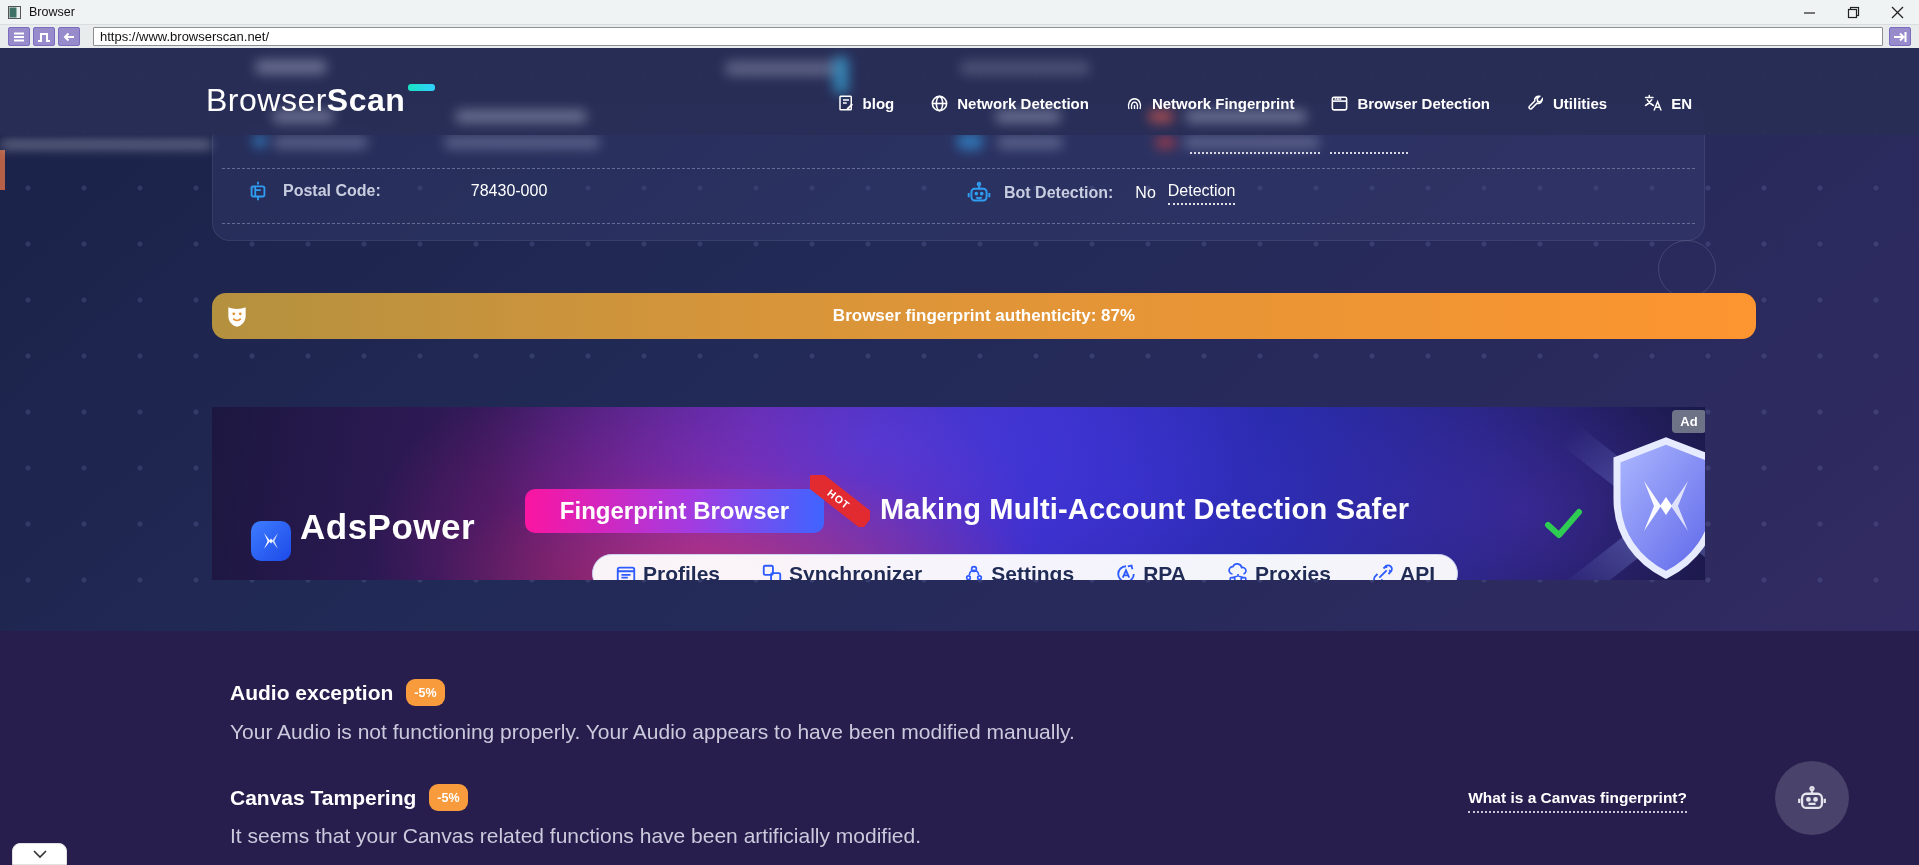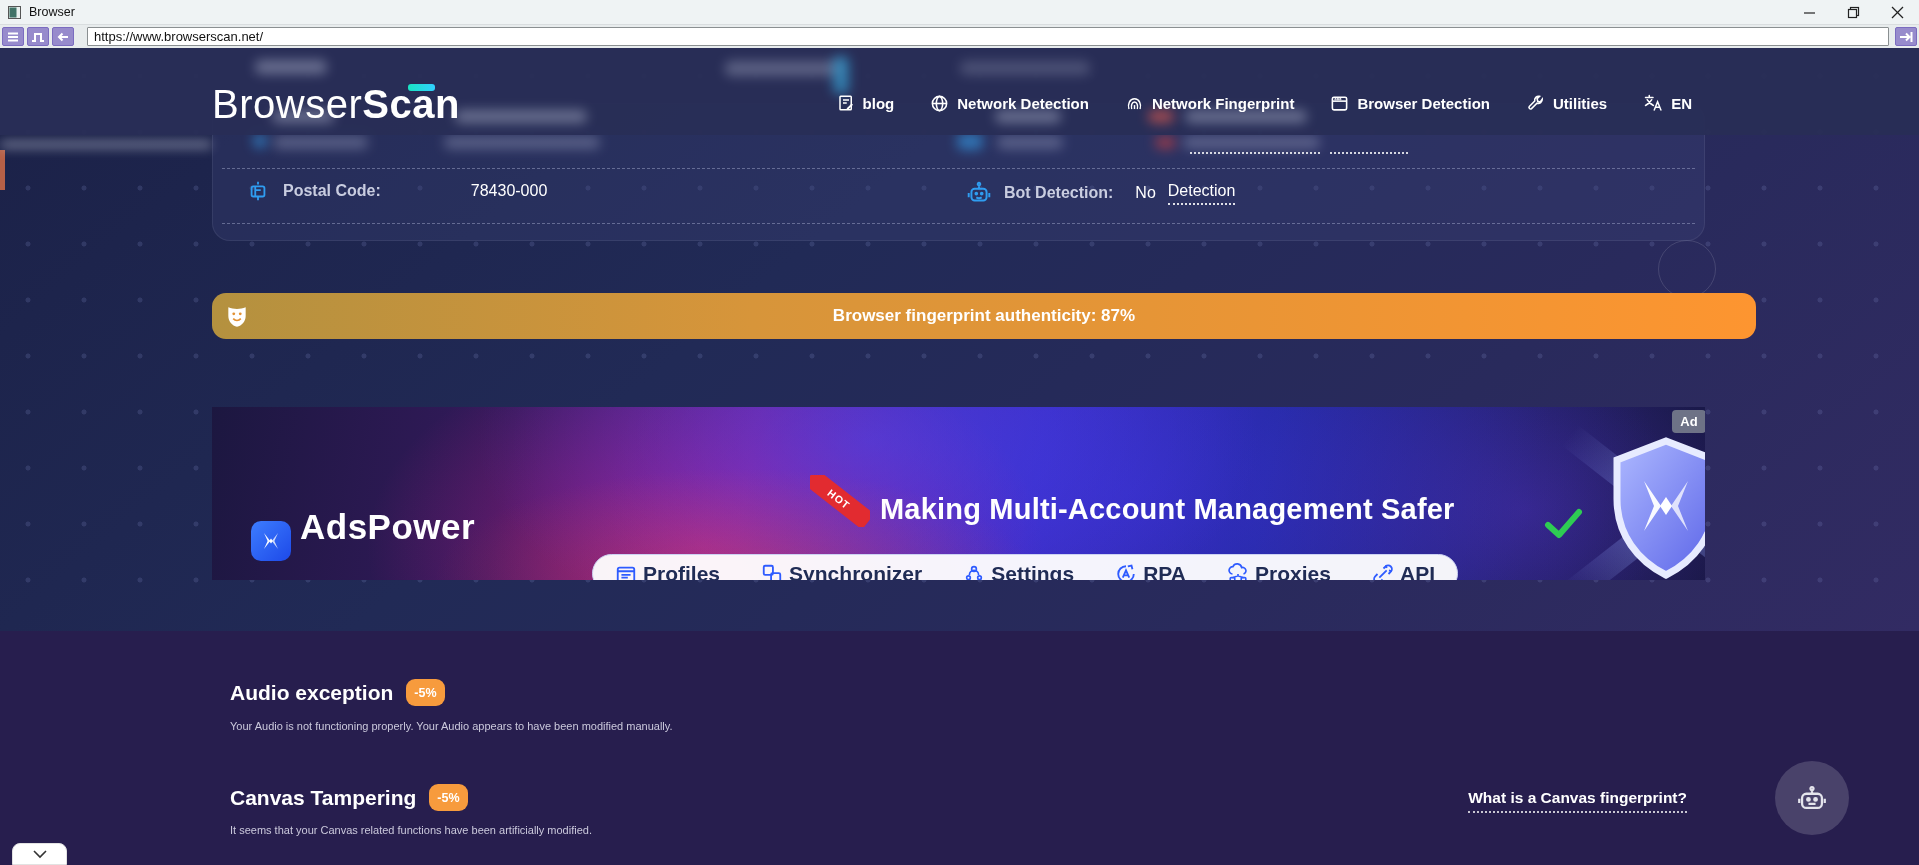--- a/index.html
+++ b/index.html
@@ -6,41 +6,41 @@
   html,body { width:1919px; height:865px; overflow:hidden; }
   body { font-family: "Liberation Sans", sans-serif; position:relative; background:#20264f; }
   .abs { position:absolute; }
 
   
   .titlebar { left:0; top:0; width:1919px; height:25px; background:#eff3f4; border-bottom:1px solid #d9dddf;
               display:flex; align-items:center; padding-left:8px; gap:8px; }
   .titlebar-title { font-size:12.5px; color:#111; }
   .win-controls { position:absolute; right:0; top:0; height:25px; display:flex; }
   .win-btn { width:44px; height:25px; display:flex; align-items:center; justify-content:center; }
-  .toolbar { left:0; top:25px; width:1919px; height:23px; background:#e8eced; display:flex; align-items:center; padding:0 2px; gap:3px; }
+  .toolbar { left:0; top:25px; width:1919px; height:23px; background:#e8eced; display:flex; align-items:center; padding:0 8px; gap:3px; }
   .tb-btn { width:22px; height:19px; background:#978bcc; border:1px solid #7b6cc0; border-radius:2px;
             display:flex; align-items:center; justify-content:center; flex:0 0 auto; }
   .url-input { height:19px; flex:1; margin-left:10px; border:1px solid #8a8f91; background:#fff;
                font-family:"Liberation Sans",sans-serif; font-size:13px; color:#111; padding:0 6px; border-radius:1px; }
   .go-btn { margin-left:3px; }
 
   
   .page { left:0; top:48px; width:1919px; height:817px; overflow:hidden; background:#20264f; }
   .hero { left:0; top:0; width:1919px; height:583px;
           background-image:
             radial-gradient(rgba(130,140,200,.20) 2.2px, transparent 2.8px),
             linear-gradient(140deg,#1b2147 0%, #212a56 40%, #292a5c 72%, #322b63 100%);
           background-size:56px 56px, 100% 100%; }
   .section-bottom { left:0; top:583px; width:1919px; height:234px; background:#271e4e; }
   .decor-ring { left:1658px; top:192px; width:58px; height:58px; border:1px solid rgba(255,255,255,.13); border-radius:50%; }
   .left-strip { left:0; top:102px; width:5px; height:40px; background:#b66047; }
 
   
   .site-header { left:0; top:0; width:1919px; height:87px; background:rgba(41,46,86,.96); z-index:6; overflow:hidden; }
-  .logo { left:212px; top:34px; font-size:40px; color:#fff; letter-spacing:.5px; }
+  .logo { left:206px; top:34px; font-size:32px; color:#fff; letter-spacing:.5px; }
   .logo .lt { font-weight:400; } .logo .hv { font-weight:800; }
   .logo-accent { left:408px; top:36px; width:27px; height:7px; border-radius:3px;
                  background:linear-gradient(90deg,#19e3c2,#31d0ff); z-index:7; }
   .nav { right:227px; top:40px; height:30px; display:flex; align-items:center; gap:36px; z-index:7; }
   .nav-item { display:flex; align-items:center; gap:8px; color:#fff; font-size:15px; font-weight:700; cursor:pointer; }
   .blob { position:absolute; background:#a9afc8; filter:blur(6px); opacity:.5; border-radius:6px; }
 
   
   .card { left:212px; top:55px; width:1493px; height:138px; background:rgba(62,70,124,.30);
           border:1px solid rgba(255,255,255,.07); border-radius:18px; z-index:2; }
@@ -91,21 +91,21 @@
               display:flex; align-items:center; justify-content:center; color:#fff; font-size:13px; font-weight:600; }
   .ray { position:absolute; width:260px; height:26px; left:1330px; top:95px;
          background:linear-gradient(90deg,transparent, rgba(150,170,255,.45), transparent); }
   .shield-wrap { left:1394px; top:26px; width:120px; height:150px; }
 
   
   .finding-title-row { display:flex; align-items:center; gap:13px; z-index:2; }
   .finding-title { font-size:21px; font-weight:700; color:#fff; }
   .pct-badge { height:27px; padding:0 8px; border-radius:9px; background:#f79b3d;
                display:flex; align-items:center; justify-content:center; color:#fff; font-size:12.5px; font-weight:700; }
-  .finding-desc { font-size:11px; color:#cbc9dc; z-index:2; }
+  .finding-desc { font-size:21px; color:#cbc9dc; z-index:2; }
   .what-link { right:232px; top:741px; font-size:15.5px; font-weight:700; color:#fff;
                border-bottom:2px dotted rgba(255,255,255,.75); padding-bottom:4px; z-index:2; cursor:pointer; }
 
   
   .robot-fab { left:1775px; top:713px; width:74px; height:74px; border-radius:50%;
                background:rgba(125,120,150,.40); display:flex; align-items:center; justify-content:center; z-index:8; cursor:pointer; }
   .collapse-btn { left:12px; top:795px; width:55px; height:22px; background:#fff; border:1px solid #e2e2e2;
                   border-radius:8px 8px 0 0; display:flex; align-items:center; justify-content:center; z-index:8; cursor:pointer; }
 </style>
 </head>
@@ -223,27 +223,30 @@
 
     <div class="abs ad-logo-box">
       <svg width="24" height="24" viewBox="0 0 24 24">
           <path d="M5 4 L11.2 12 L5 20 L8.6 12 Z" fill="#fff" opacity=".95"></path>
           <path d="M19 4 L12.8 12 L19 20 L15.4 12 Z" fill="#fff" opacity=".75"></path>
           <path d="M12 9.5 L13.8 12 L12 14.5 L10.2 12 Z" fill="#fff"></path>
         </svg>
     </div>
     <div class="abs ad-brand">AdsPower</div>
 
+    <div class="abs ad-pill">
+        <span>Fingerprint Browser</span>
+      </div>
     <div class="abs hot-wrap">
         <div class="hot-ribbon">
           <span>HOT</span>
         </div>
       </div>
 
-    <div class="abs ad-headline">Making Multi-Account Management Safer</div>
+    <div class="abs ad-headline">Making Multi-Account Detection Safer</div>
     <svg class="abs ad-check" width="42" height="34" viewBox="0 0 42 34">
         <polyline points="6,18 17,28 37,5" fill="none" stroke="#2ecc53" stroke-width="6" stroke-linecap="round" stroke-linejoin="round"></polyline>
       </svg>
 
     <div class="abs feature-bar">
       <div class="feature">
         <svg width="22" height="22" viewBox="0 0 24 24" fill="none" stroke="#2e5bff" stroke-width="2">
             <rect x="3" y="5" width="18" height="15" rx="2"></rect>
             <path d="M3 9 h18 M7 13 h10 M7 16 h7"></path>
           </svg>

